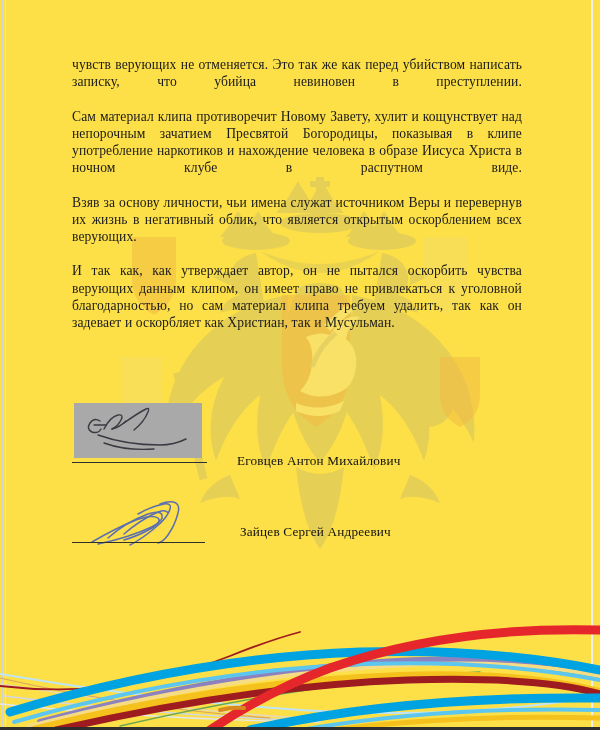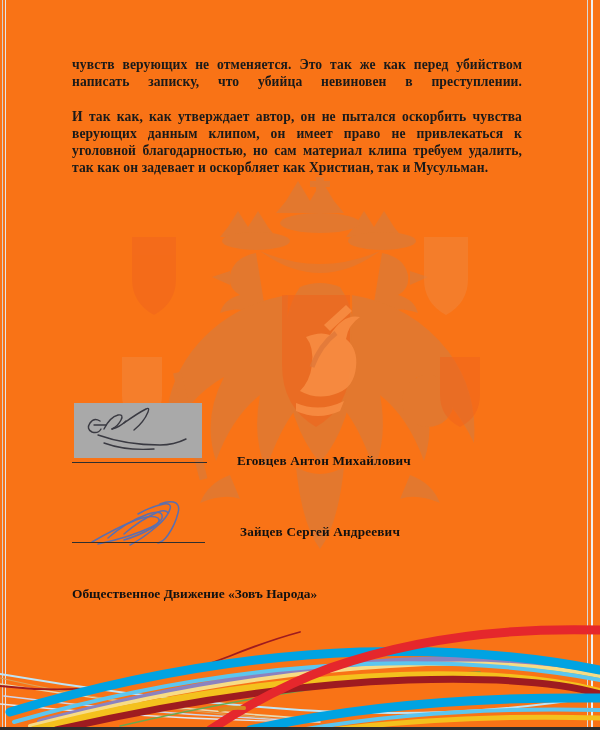--- a/index.html
+++ b/index.html
@@ -2,21 +2,21 @@
 <html><head>
 <meta charset="utf-8">
 <style>
   html,body{margin:0;padding:0;}
   body{
     width:600px;height:730px;
     background:#ffffff;
     font-family:"Liberation Serif","DejaVu Serif",serif;
     overflow:hidden;position:relative;
   }
-  .page{position:absolute;inset:0;background:#f97316;overflow:hidden;font-weight:bold;}
+  .page{position:absolute;inset:0;background:#fde047;overflow:hidden;}
   
   .edge-left{position:absolute;left:2px;top:0;width:1px;height:730px;background:#d2d2d2;}
   .edge-left2{position:absolute;left:5px;top:0;width:1px;height:730px;background:#e4e4e4;}
   .edge-right{position:absolute;left:587px;top:0;width:1px;height:730px;background:#d8d8d8;}
   .edge-right2{position:absolute;left:591px;top:0;width:2px;height:730px;background:#efefef;}
   .edge-bottom{position:absolute;left:0;top:727px;width:600px;height:3px;background:#2b2b2b;opacity:.85;}
 
   
   .watermark{
     position:absolute;left:110px;top:175px;width:380px;height:420px;
@@ -133,20 +133,22 @@
         <path d="M22 62 h44 v42 q0 24 -22 36 q-22 -12 -22 -36z" fill="#c8303a"></path>
         <path d="M314 62 h44 v42 q0 24 -22 36 q-22 -12 -22 -36z" fill="#cfcfcf"></path>
         <path d="M12 182 h40 v38 q0 22 -20 32 q-20 -10 -20 -32z" fill="#d8d8d8"></path>
         <path d="M330 182 h40 v38 q0 22 -20 32 q-20 -10 -20 -32z" fill="#c8303a"></path>
       </g>
     </svg>
   </div>
 
   <div class="body-text">
     <p class="para stretch">чувств верующих не отменяется. Это так же как перед убийством написать записку, что убийца невиновен в преступлении.</p>
+    <p class="para stretch">Сам материал клипа противоречит Новому Завету, хулит и кощунствует над непорочным зачатием Пресвятой Богородицы, показывая в клипе употребление наркотиков и нахождение человека в образе Иисуса Христа в ночном клубе в распутном виде.</p>
+    <p class="para stretch">Взяв за основу личности, чьи имена служат источником Веры и перевернув их жизнь в негативный облик, что является открытым оскорблением всех верующих.</p>
     <p class="para">И так как, как утверждает автор, он не пытался оскорбить чувства верующих данным клипом, он имеет право не привлекаться к уголовной благодарностью, но сам материал клипа требуем удалить, так как он задевает и оскорбляет как Христиан, так и Мусульман.</p>
   </div>
 
   <div class="sig-block sig1">
     <div class="sig-scanbox">
       <svg viewBox="0 0 128 55" xmlns="http://www.w3.org/2000/svg">
         <g fill="none" stroke="#3a3a42" stroke-width="1.4" stroke-linecap="round">
           <path d="M26 18 q-6 -4 -10 2 q-4 6 2 9 q6 2 9 -3"></path>
           <path d="M20 22 h12"></path>
           <path d="M30 26 q6 -12 14 -14 q6 -1 3 5 q-3 6 -9 9"></path>
@@ -172,21 +174,20 @@
           <path d="M82 6 q10 -4 16 -1 q4 3 2 10 q-3 12 -10 22 q-5 7 -10 8"></path>
           <path d="M20 46 q30 -6 56 -18"></path>
         </g>
       </svg>
     </div>
     <div class="sig-rule"></div>
     <div class="sig-name">Зайцев Сергей Андреевич</div>
   </div>
 
   <div class="closing">
-    <div>Общественное Движение «Зовъ Народа»</div>
   </div>
 
   <div class="ribbon">
     <svg viewBox="0 0 600 130" xmlns="http://www.w3.org/2000/svg">
       <g fill="none" stroke-linecap="round">
 
         <path d="M0 74 q150 26 300 36 q160 10 300 -14" stroke="#bfe4f5" stroke-width="2"></path>
         <path d="M0 84 q150 24 300 34" stroke="#e8d9b0" stroke-width="1.6"></path>
         <path d="M4 96 q140 18 290 24" stroke="#cfd6ea" stroke-width="1.6"></path>
         <path d="M0 104 q160 16 320 18" stroke="#e0e7ef" stroke-width="1.4"></path>

